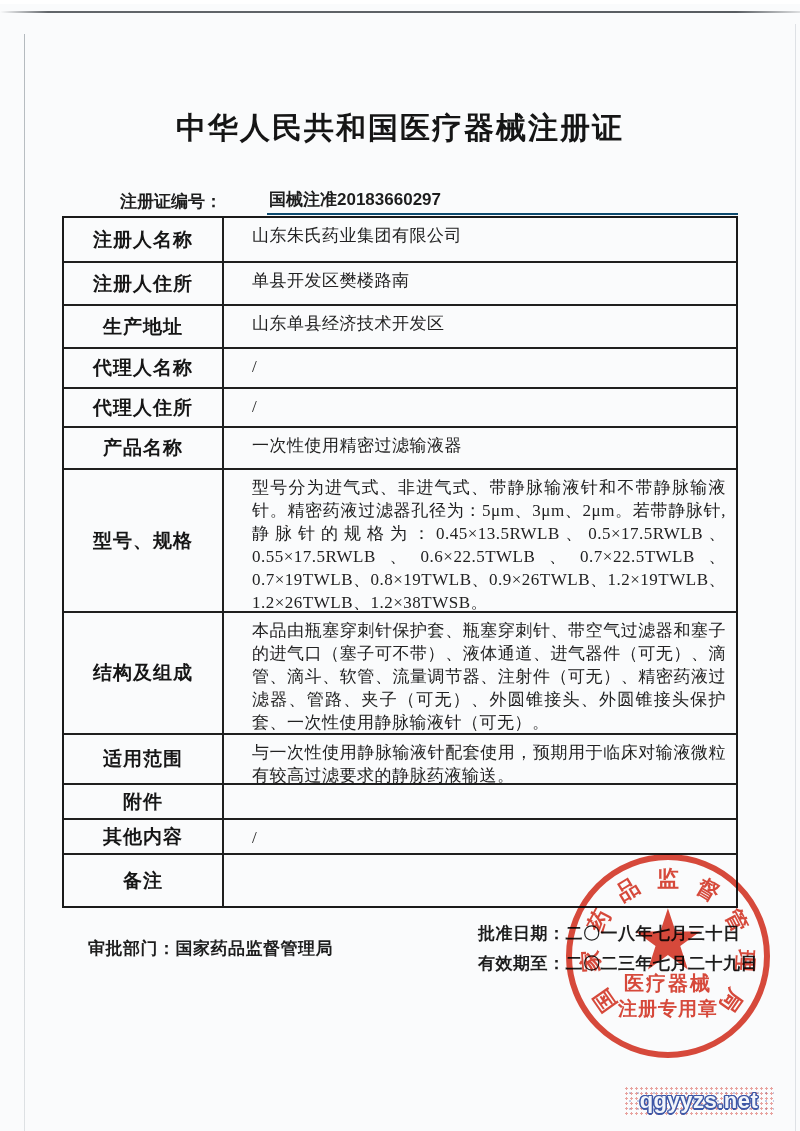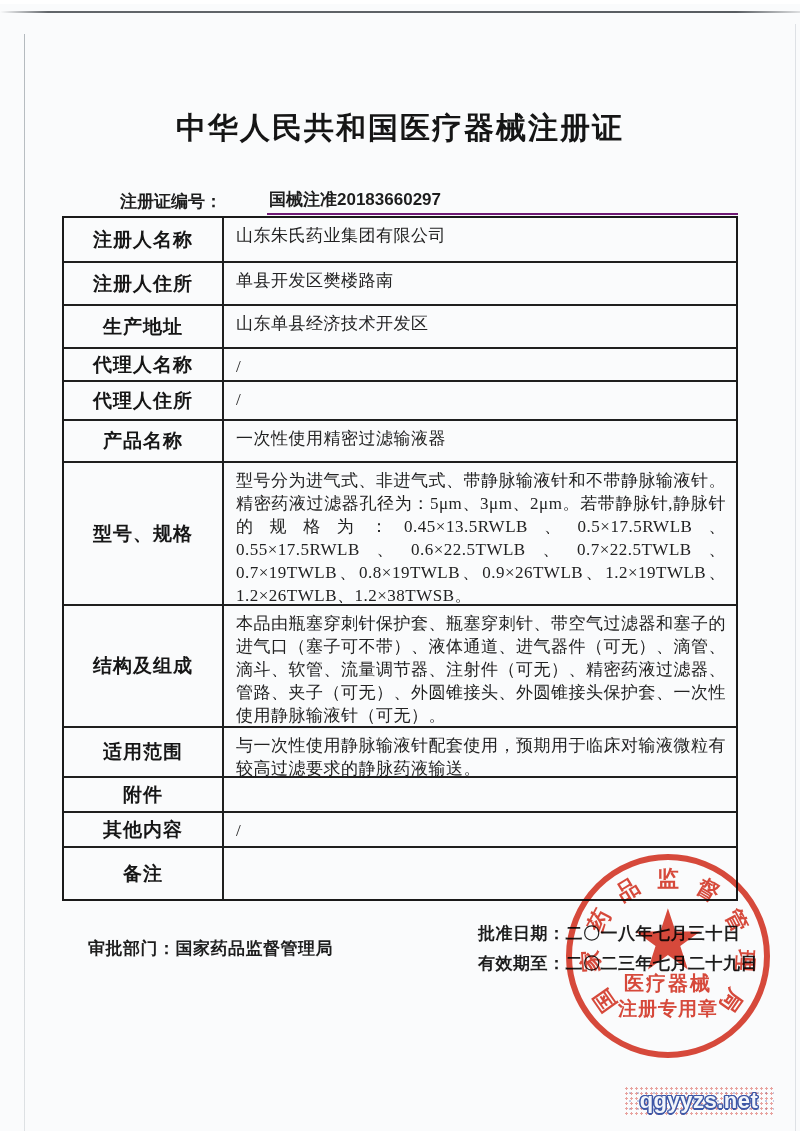--- a/index.html
+++ b/index.html
@@ -34,41 +34,41 @@
     color: #151515;
   }
   .reg-line {
     position: absolute; left: 120px; top: 184px; width: 618px;
     display: flex; align-items: flex-end;
     font-size: 17px; font-weight: 600; gap: 45px;
   }
   .reg-line .lbl { white-space: nowrap; padding-bottom: 2px; }
   .reg-line .val {
     flex: 1; padding-bottom: 2px; padding-left: 2px;
-    border-bottom: 2px solid #701a75;
+    border-bottom: 2px solid #0c4a6e;
     font-family: "Liberation Sans", sans-serif;
   }
   .cert-table {
     position: absolute; left: 62px; top: 212px; width: 676px;
     border: 2px solid #1a1a1a;
     background: transparent;
   }
   .trow { display: flex; border-bottom: 2px solid #1f1f1f; }
   .trow:last-child { border-bottom: none; }
   .cell-label {
     width: 160px; flex: 0 0 160px;
     border-right: 2px solid #1f1f1f;
     display: flex; align-items: center; justify-content: center;
     font-size: 19px; font-weight: bold; color: #161616;
     letter-spacing: 1px;
     text-align: center;
   }
   .cell-value {
     flex: 1;
-    padding: 6px 10px 4px 12px;
+    padding: 6px 10px 4px 28px;
     font-family: "Liberation Serif", serif;
     font-size: 17px; line-height: 23px; letter-spacing: 0.5px;
     color: #222;
     text-align: justify;
   }
   .footer-dept {
     position: absolute; left: 88px; top: 933px;
     font-size: 17px; font-weight: bold; letter-spacing: 0.5px;
   }
   .footer-date { position: absolute; left: 478px; font-size: 17px; font-weight: bold; letter-spacing: 0.5px; white-space: nowrap; }
@@ -143,21 +143,21 @@
       <div class="cell-value">山东朱氏药业集团有限公司</div>
     </div>
     <div class="trow" style="height:43px">
       <div class="cell-label">注册人住所</div>
       <div class="cell-value">单县开发区樊楼路南</div>
     </div>
     <div class="trow" style="height:43px">
       <div class="cell-label">生产地址</div>
       <div class="cell-value">山东单县经济技术开发区</div>
     </div>
-    <div class="trow" style="height:33px">
+    <div class="trow" style="height:40px">
       <div class="cell-label">代理人名称</div>
       <div class="cell-value">/</div>
     </div>
     <div class="trow" style="height:39px">
       <div class="cell-label">代理人住所</div>
       <div class="cell-value">/</div>
     </div>
     <div class="trow" style="height:42px">
       <div class="cell-label">产品名称</div>
       <div class="cell-value">一次性使用精密过滤输液器</div>

